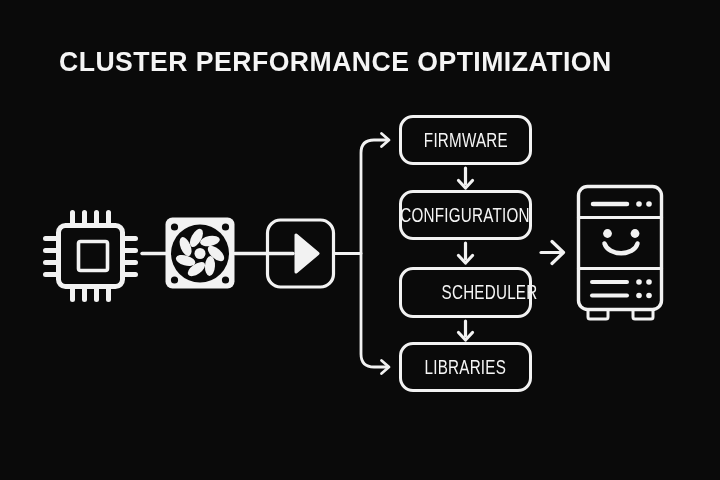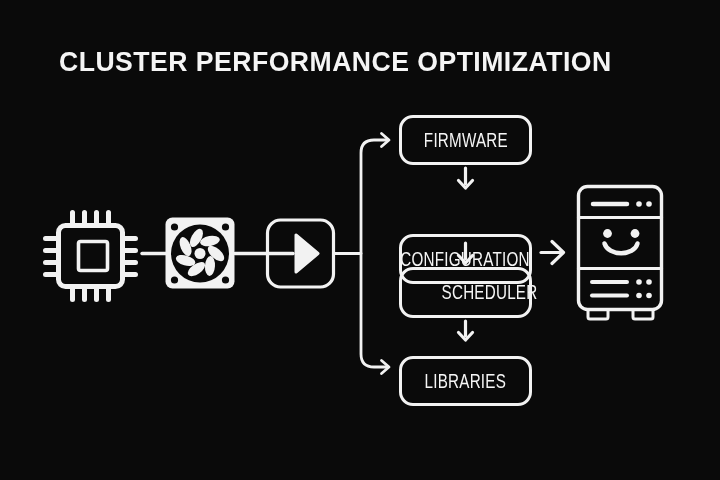--- a/index.html
+++ b/index.html
@@ -38,23 +38,23 @@
     letter-spacing:0.3px;
     background:transparent;
   }
   .stage-box span{
     display:inline-block;
     transform:scaleX(0.78);
     transform-origin:center;
     white-space:nowrap;
   }
   #box-0{top:115px;}
-  #box-1{top:190px;margin-top:44px;}
+  #box-1{top:190px;}
   #box-2{top:267px;height:51px;padding-left:48px;}
-  #box-3{top:356px;}
+  #box-3{top:342px;}
   svg.canvas{position:absolute;left:0;top:0;}
 </style>
 </head>
 <body>
 
 <div class="title">CLUSTER PERFORMANCE OPTIMIZATION</div>
 
 <svg class="canvas" width="720" height="480" viewBox="0 0 720 480" fill="none" stroke="#f2f2f2" stroke-linecap="round" stroke-linejoin="round">
 
   <g>

